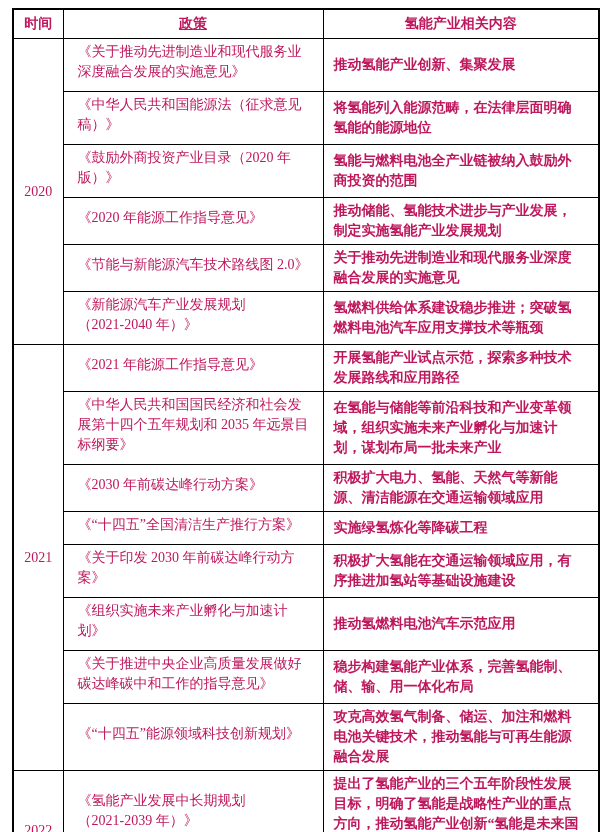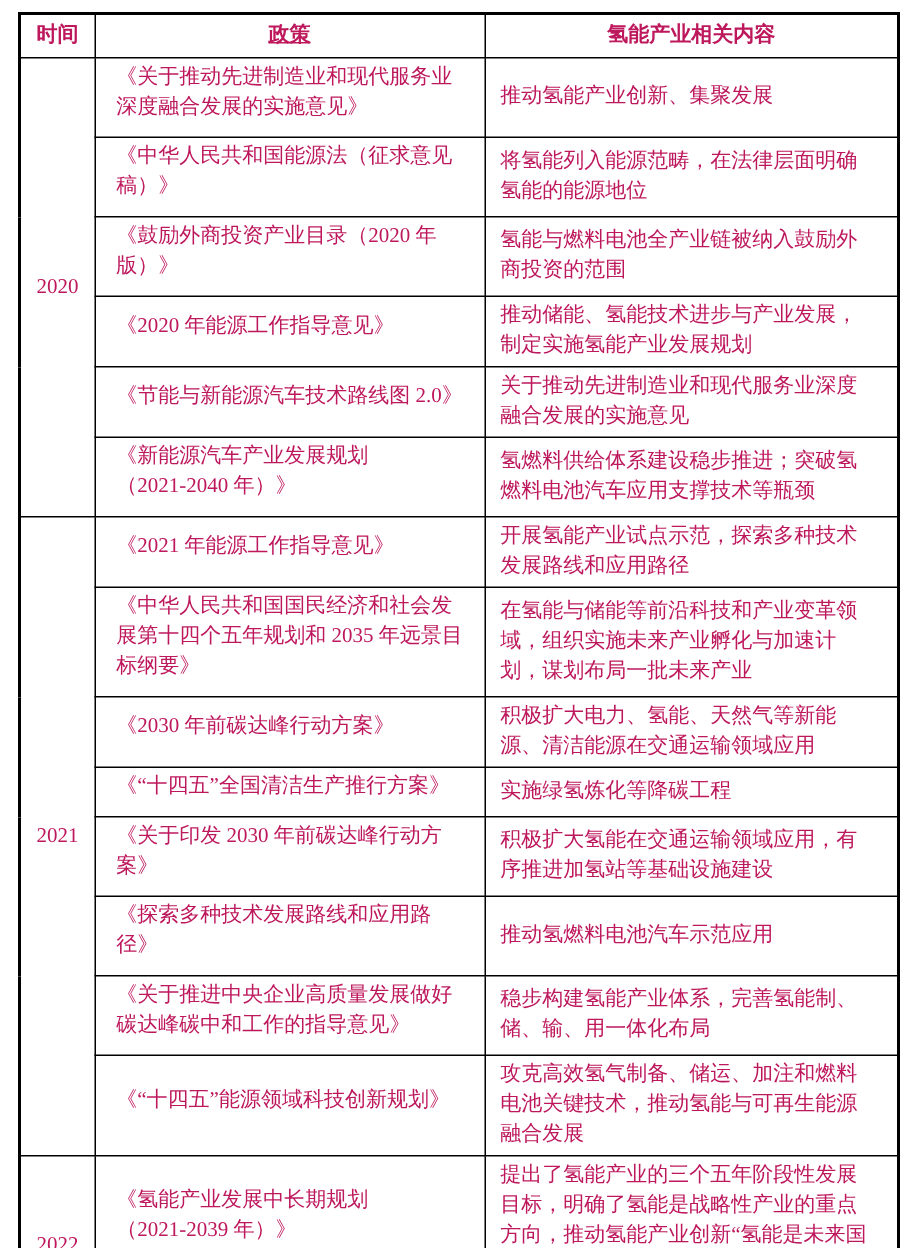--- a/index.html
+++ b/index.html
@@ -45,20 +45,21 @@
     letter-spacing: 0;
   }
   td.policy-cell {
     text-align: left;
     padding: 3px 8px 9px 14px;
     white-space: pre-wrap;
   }
   td.content-cell {
     text-align: left;
     padding: 3px 14px 3px 10px;
+    font-weight: bold;
   }
 </style>
 </head>
 <body>
 
 <div class="page">
   <table class="policy-table">
     <thead>
       <tr>
         <th class="col-time">时间</th>
@@ -109,21 +110,21 @@
         </tr>
         <tr>
           <td class="policy-cell">《“十四五”全国清洁生产推行方案》</td>
           <td class="content-cell">实施绿氢炼化等降碳工程</td>
         </tr>
         <tr>
           <td class="policy-cell">《关于印发 2030 年前碳达峰行动方案》</td>
           <td class="content-cell">积极扩大氢能在交通运输领域应用，有序推进加氢站等基础设施建设</td>
         </tr>
         <tr>
-          <td class="policy-cell">《探索多种技术发展路线和应用路径》</td>
+          <td class="policy-cell">《组织实施未来产业孵化与加速计划》</td>
           <td class="content-cell">推动氢燃料电池汽车示范应用</td>
         </tr>
         <tr>
           <td class="policy-cell">《关于推进中央企业高质量发展做好碳达峰碳中和工作的指导意见》</td>
           <td class="content-cell">稳步构建氢能产业体系，完善氢能制、储、输、用一体化布局</td>
         </tr>
         <tr>
           <td class="policy-cell">《“十四五”能源领域科技创新规划》</td>
           <td class="content-cell">攻克高效氢气制备、储运、加注和燃料电池关键技术，推动氢能与可再生能源融合发展</td>
         </tr>

